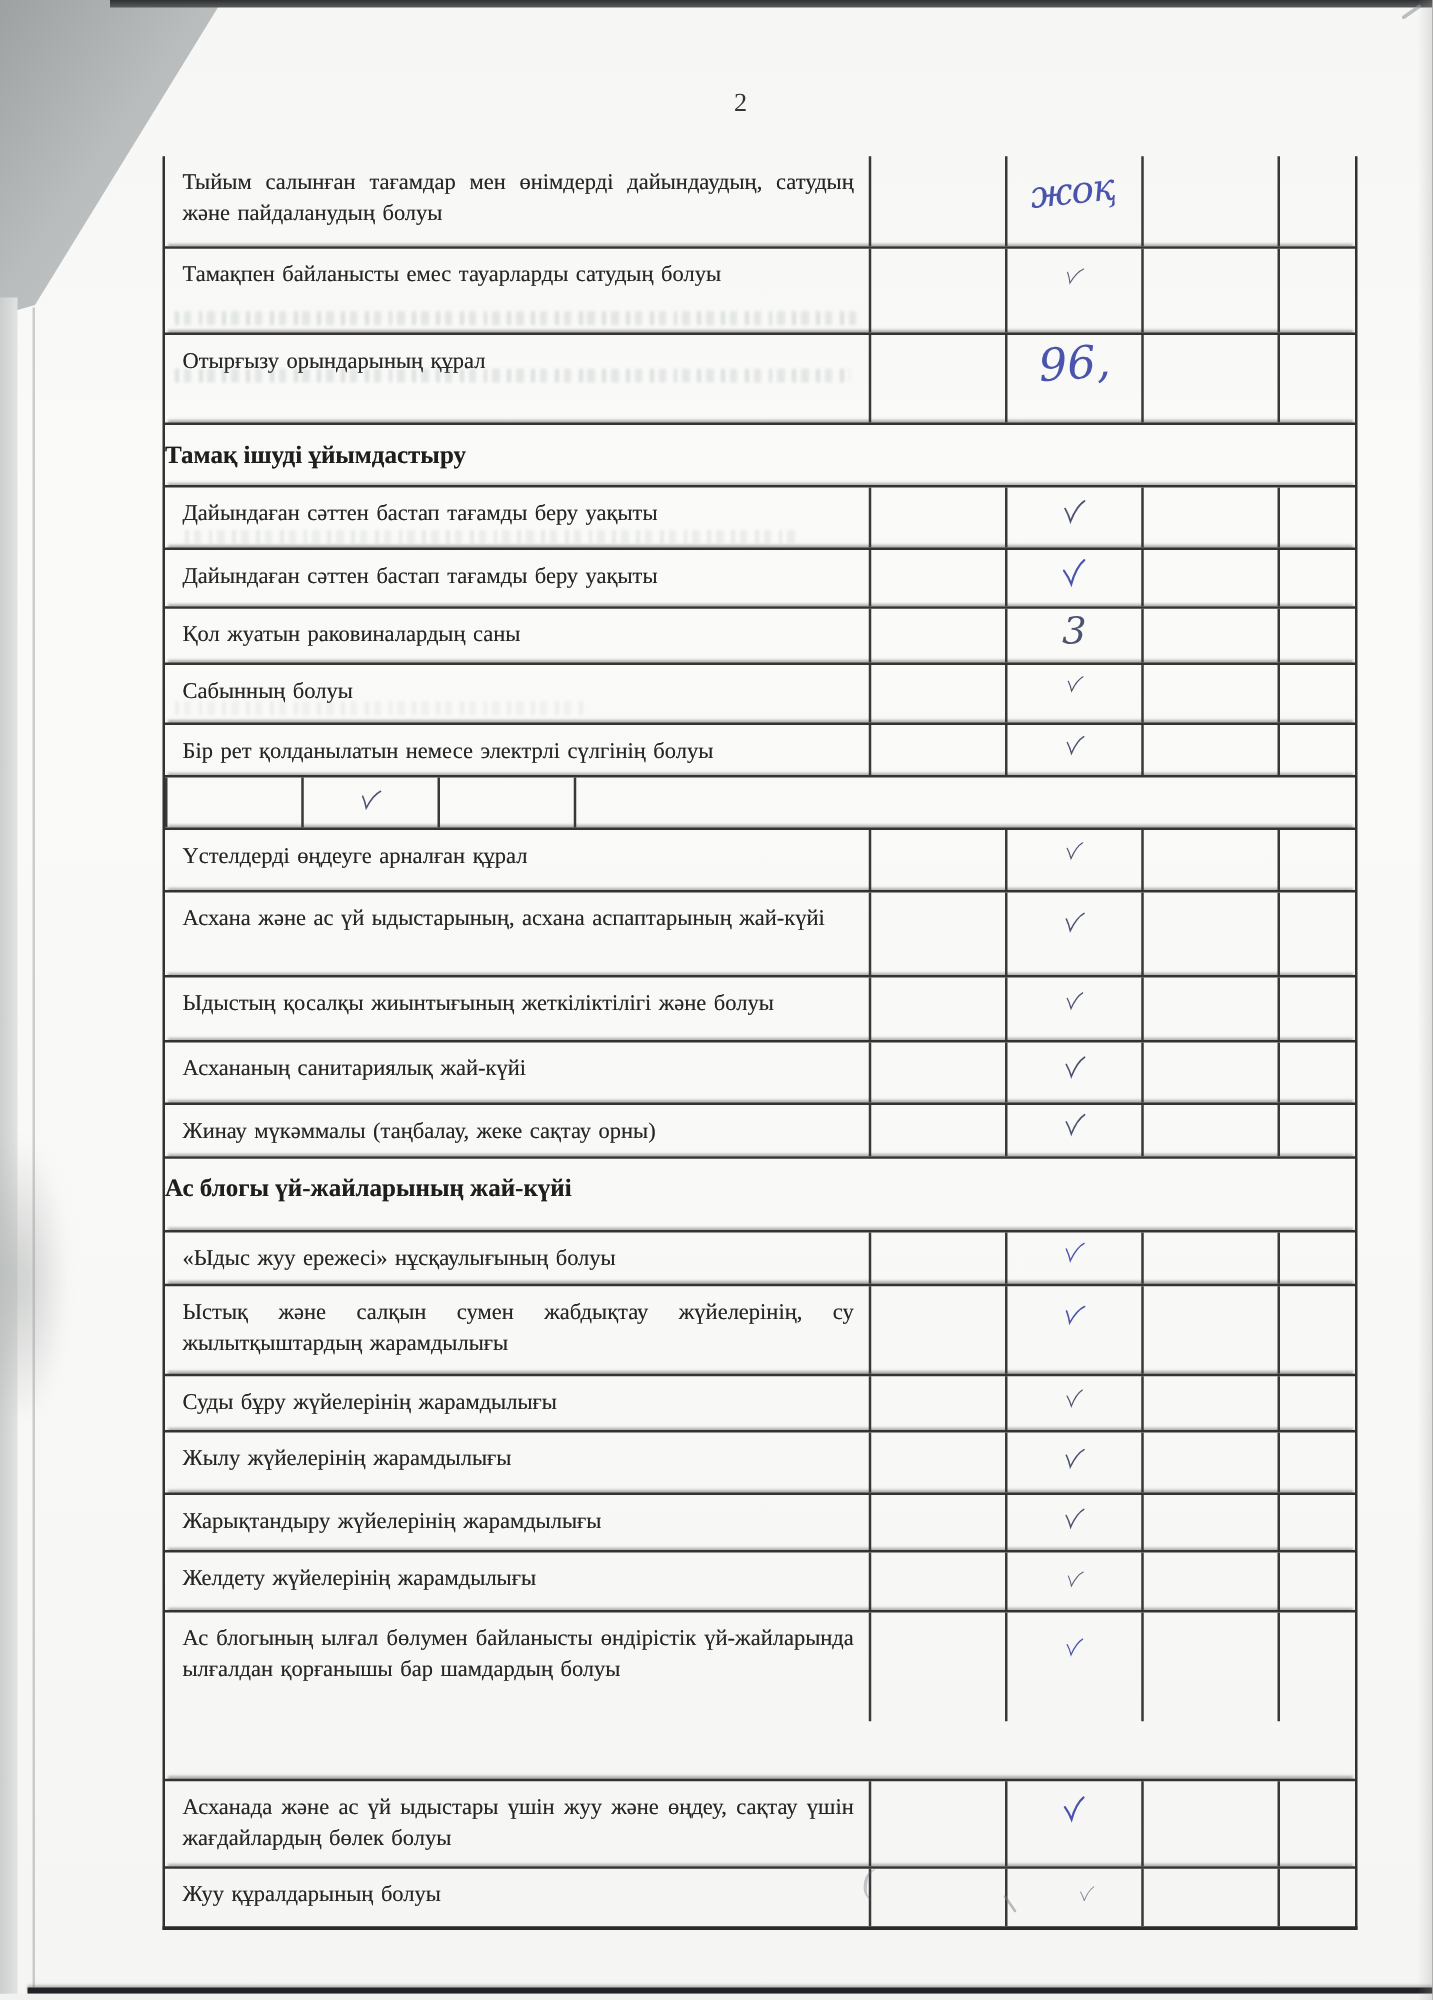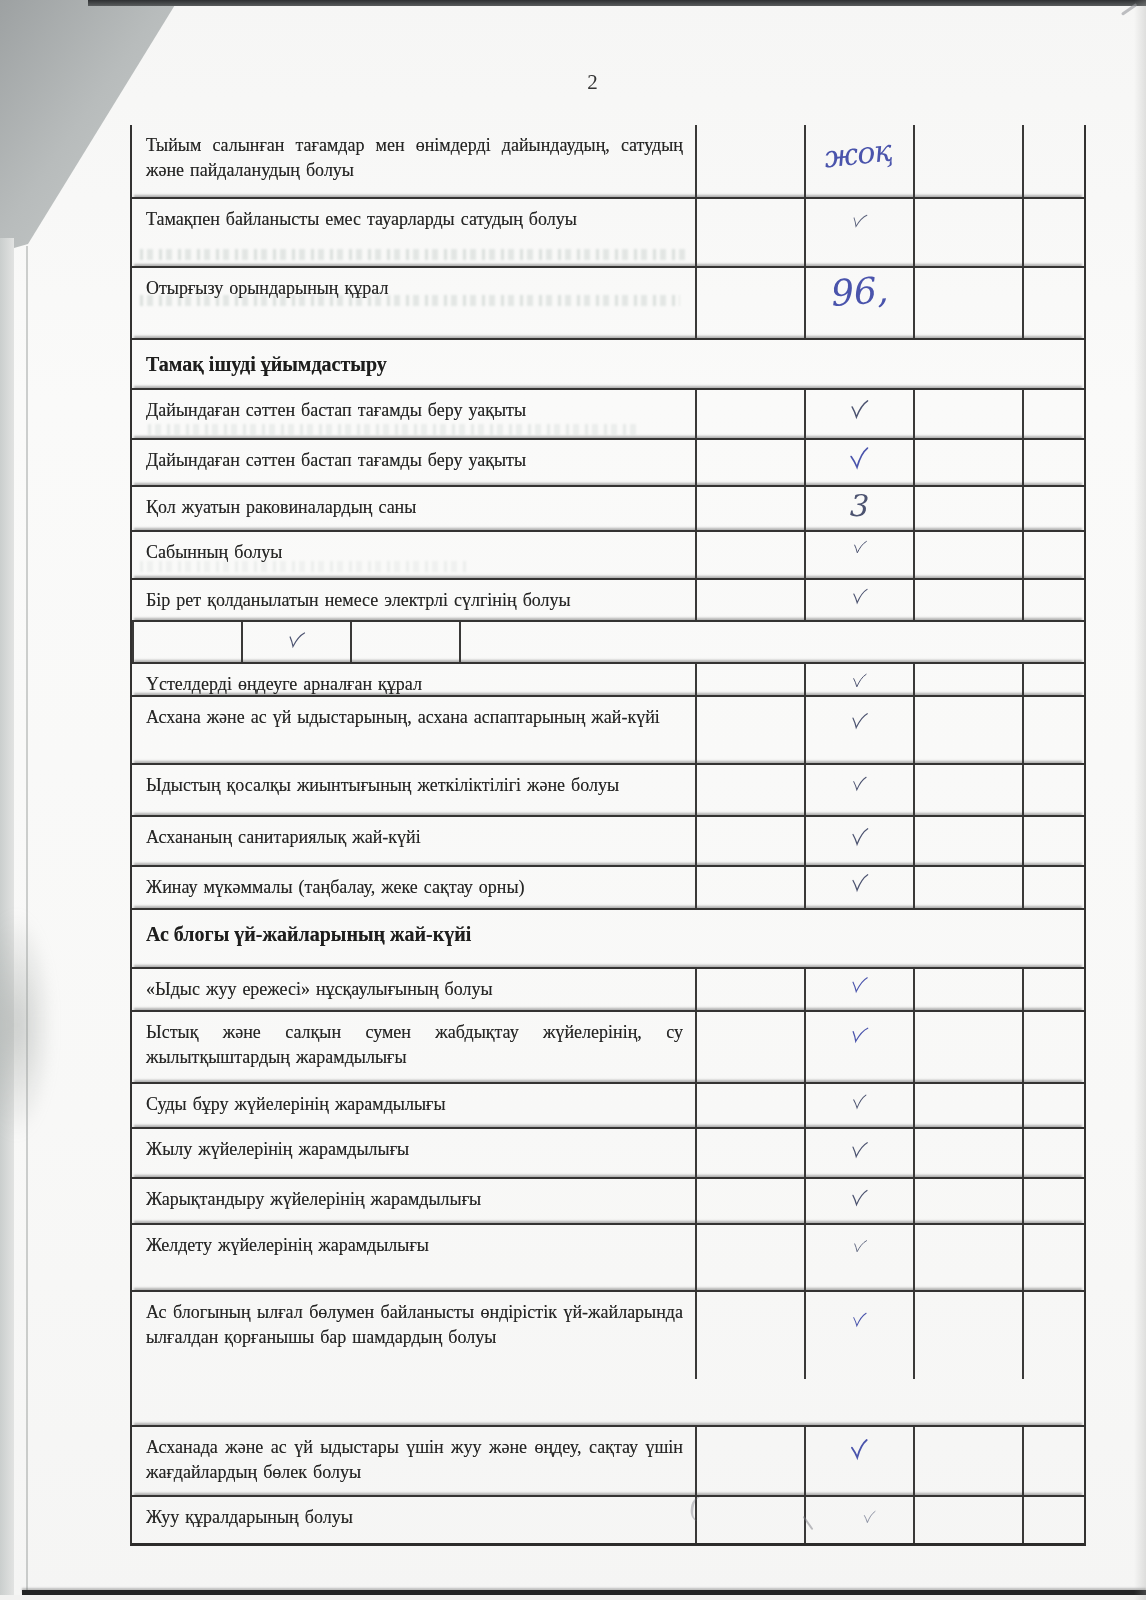--- a/index.html
+++ b/index.html
@@ -44,21 +44,21 @@
     box-shadow:0 -4px 2px -2px rgba(105,105,105,.5);}
   .row:first-child{border-top:none;box-shadow:none;}
   .cell{box-sizing:border-box;}
   .c0{width:563px;padding:8px 12px 4px 14px;font-size:18px;line-height:25px;color:#262625;
     text-align:justify;text-shadow:0 0 .5px rgba(45,45,45,.55);word-spacing:1.5px;}
   .c1{width:109px;border-left:2px solid #3a3938;}
   .c2{width:109px;border-left:2px solid #3a3938;display:flex;justify-content:center;
     align-items:flex-start;}
   .c3{width:109px;border-left:2px solid #3a3938;}
   .c4{flex:1;border-left:2px solid #3a3938;}
-  .csec{width:100%;box-sizing:border-box;padding:13px 12px 4px 14px;font-weight:bold;
+  .csec{width:100%;box-sizing:border-box;padding:13px 12px 4px 0;font-weight:bold;
     font-size:20px;color:#1e1e1d;text-shadow:0 0 .5px rgba(40,40,40,.6);}
   .hw{font-family:"DejaVu Serif","Liberation Serif",serif;font-style:italic;
     display:inline-block;line-height:1;}
   svg.checkmark{display:block;overflow:visible;}
 </style>
 </head>
 <body>
 
 <div class="scan">
 
@@ -162,21 +162,21 @@
       <div class="row item" style="height: 42px;">
         <div class="cell c1"></div>
         <div class="cell c2" style="padding-top: 7px;">
           <svg class="checkmark" viewBox="0 0 24 26" style="width: 17px; height: 21px; transform: rotate(10deg);">
             <path d="M2.5,11 C4.5,14 7,18.5 8.8,23.5 C11.5,15 15.5,6.5 21.5,2" fill="none" stroke="#4c5370" stroke-width="1.7" stroke-linecap="round"></path>
           </svg>
         </div>
         <div class="cell c3"></div>
         <div class="cell c4"></div>
       </div>
-      <div class="row item" style="height: 33px; justify-content: center;">
+      <div class="row item" style="height: 50px; justify-content: center;">
         <div class="cell c0">Үстелдерді өңдеуге арналған құрал</div>
         <div class="cell c1"></div>
         <div class="cell c2" style="padding-top: 7px;">
           <svg class="checkmark" viewBox="0 0 24 26" style="width: 15px; height: 19px; transform: rotate(6deg);">
             <path d="M2.5,11 C4.5,14 7,18.5 8.8,23.5 C11.5,15 15.5,6.5 21.5,2" fill="none" stroke="#4c5370" stroke-width="1.5" stroke-linecap="round"></path>
           </svg>
         </div>
         <div class="cell c3"></div>
         <div class="cell c4"></div>
       </div>
@@ -275,21 +275,21 @@
         <div class="cell c0">Жарықтандыру жүйелерінің жарамдылығы</div>
         <div class="cell c1"></div>
         <div class="cell c2" style="padding-top: 8px;">
           <svg class="checkmark" viewBox="0 0 24 26" style="width: 17px; height: 21px; transform: rotate(6deg);">
             <path d="M2.5,11 C4.5,14 7,18.5 8.8,23.5 C11.5,15 15.5,6.5 21.5,2" fill="none" stroke="#4c5370" stroke-width="1.7" stroke-linecap="round"></path>
           </svg>
         </div>
         <div class="cell c3"></div>
         <div class="cell c4"></div>
       </div>
-      <div class="row item" style="height: 67px;">
+      <div class="row item" style="height: 48px;">
         <div class="cell c0">Желдету жүйелерінің жарамдылығы</div>
         <div class="cell c1"></div>
         <div class="cell c2" style="padding-top: 12px;">
           <svg class="checkmark" viewBox="0 0 24 26" style="width: 14px; height: 18px; transform: rotate(10deg);">
             <path d="M2.5,11 C4.5,14 7,18.5 8.8,23.5 C11.5,15 15.5,6.5 21.5,2" fill="none" stroke="#5d647e" stroke-width="1.5" stroke-linecap="round"></path>
           </svg>
         </div>
         <div class="cell c3"></div>
         <div class="cell c4"></div>
       </div>

